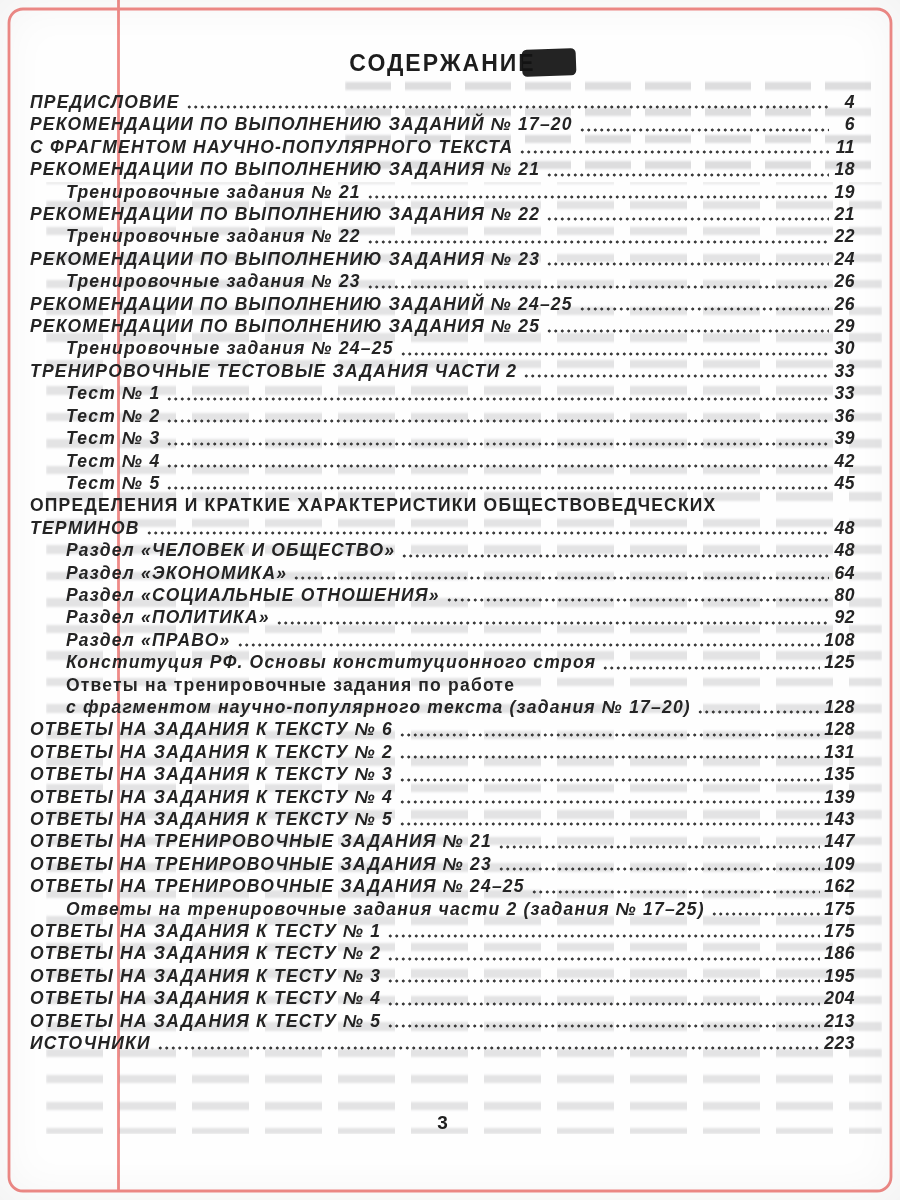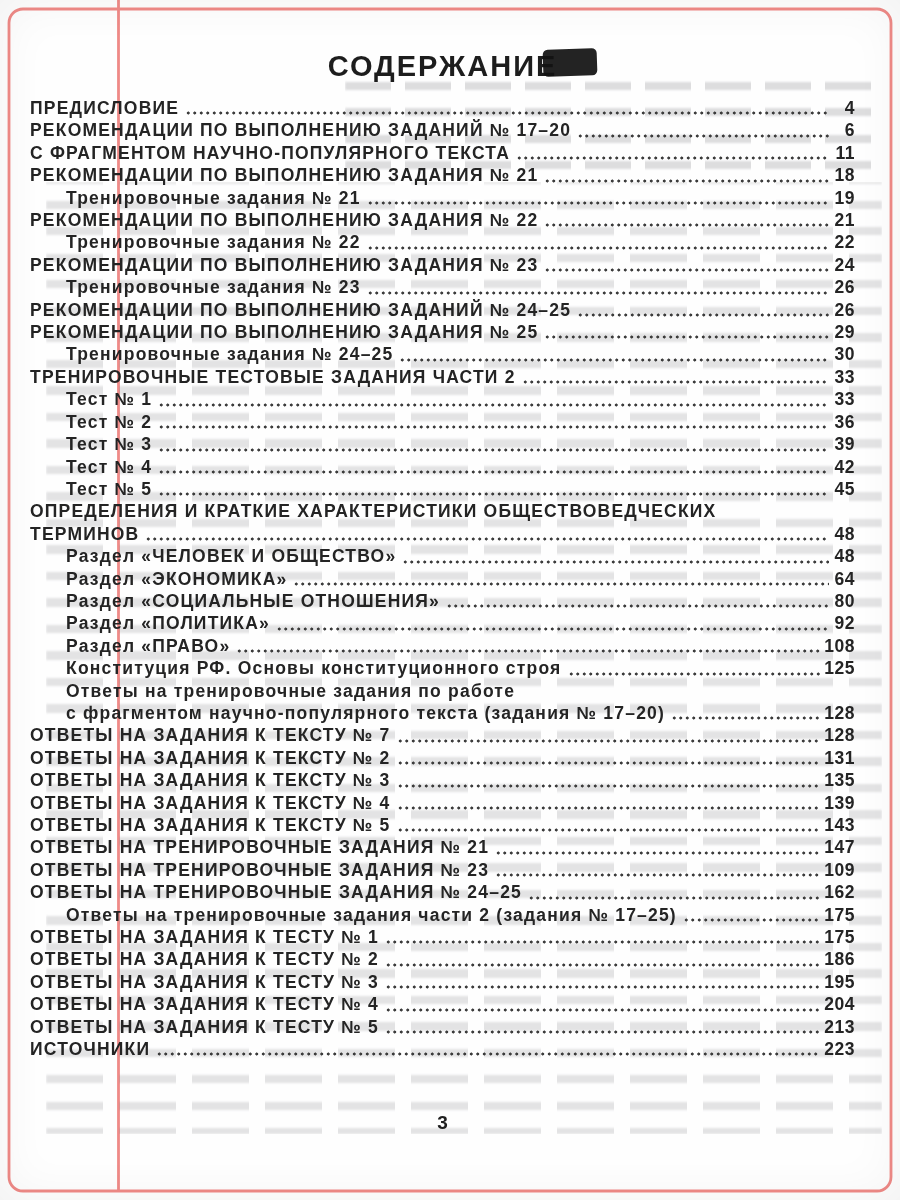--- a/index.html
+++ b/index.html
@@ -31,34 +31,34 @@
     -webkit-mask-image:repeating-linear-gradient(90deg,#000 0 57px,transparent 57px 73px);
     mask-image:repeating-linear-gradient(90deg,#000 0 57px,transparent 57px 73px);
     background-position:0 7px;opacity:.6;}
   .content{
     position:absolute;left:30px;right:45px;top:50px;z-index:2;
     color:#232323;
   }
   .title-wrap{text-align:center;margin:0 0 14px 0;}
   h1.page-title{
     display:inline-block;position:relative;margin:0;
-    font-size:29px;font-weight:700;letter-spacing:2px;color:#1d1d1d;
+    font-size:23px;font-weight:700;letter-spacing:2px;color:#1d1d1d;
   }
   .redaction{
     position:absolute;right:-40px;top:-1px;width:54px;height:27px;
     background:#121212;border-radius:5px;transform:rotate(-2deg);opacity:.93;
   }
   .toc{}
   .entry{}
   .entry .line{
     line-height:22.4px;font-size:17.5px;font-weight:700;
     letter-spacing:1.2px;white-space:nowrap;color:#242424;
   }
   .entry.indent .line{padding-left:36px;}
-  .entry .line.last{display:flex;align-items:flex-start;}
+  .entry .line.last{display:flex;align-items:flex-start;font-style:italic;}
   .label{flex:0 0 auto;}
   .dots{
     flex:1 1 auto;align-self:stretch;margin:0 4px 0 6px;
     background-image:radial-gradient(circle,#3c3c3c 1.4px,rgba(0,0,0,0) 1.7px);
     background-size:6.5px 4px;
     background-repeat:repeat-x;
     background-position:left calc(100% - 4px);
   }
   .pg{flex:0 0 auto;min-width:22px;text-align:right;letter-spacing:.5px;}
   .pagenum{
@@ -262,21 +262,21 @@
       <div class="entry indent">
         <div class="line"><span class="label">Ответы на тренировочные задания по работе</span></div>
         <div class="line last">
           <span class="label">с фрагментом научно-популярного текста (задания № 17–20)</span>
           <span class="dots"></span>
           <span class="pg">128</span>
         </div>
       </div>
       <div class="entry">
         <div class="line last">
-          <span class="label">ОТВЕТЫ НА ЗАДАНИЯ К ТЕКСТУ № 7</span>
+          <span class="label">ОТВЕТЫ НА ЗАДАНИЯ К ТЕКСТУ № 6</span>
           <span class="dots"></span>
           <span class="pg">128</span>
         </div>
       </div>
       <div class="entry">
         <div class="line last">
           <span class="label">ОТВЕТЫ НА ЗАДАНИЯ К ТЕКСТУ № 2</span>
           <span class="dots"></span>
           <span class="pg">131</span>
         </div>

